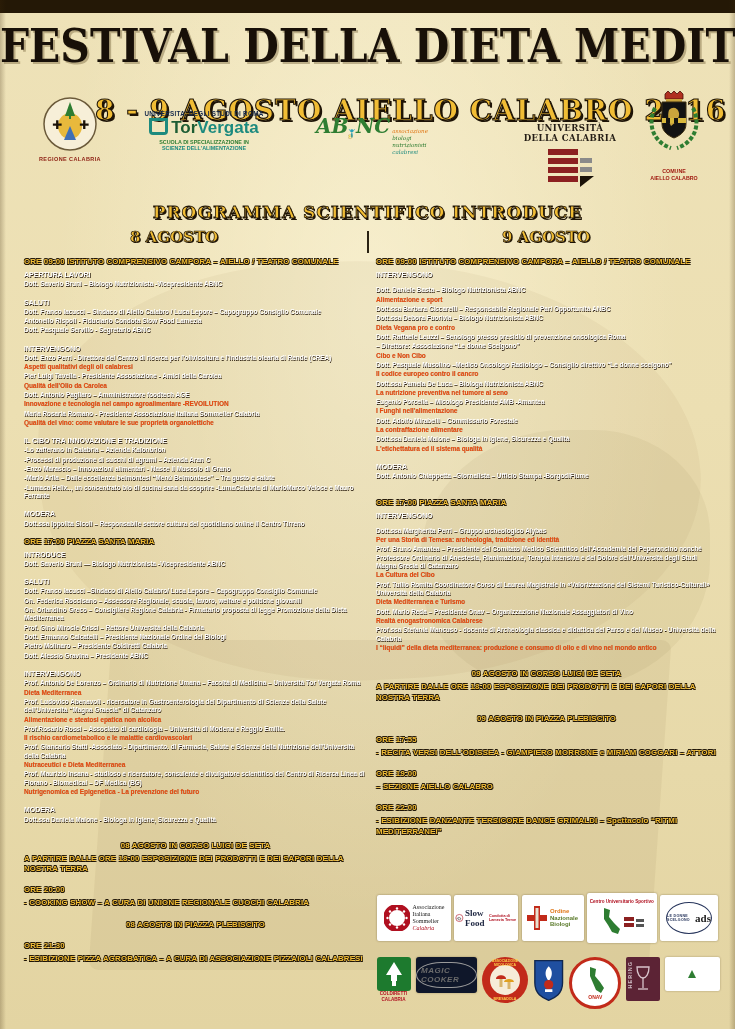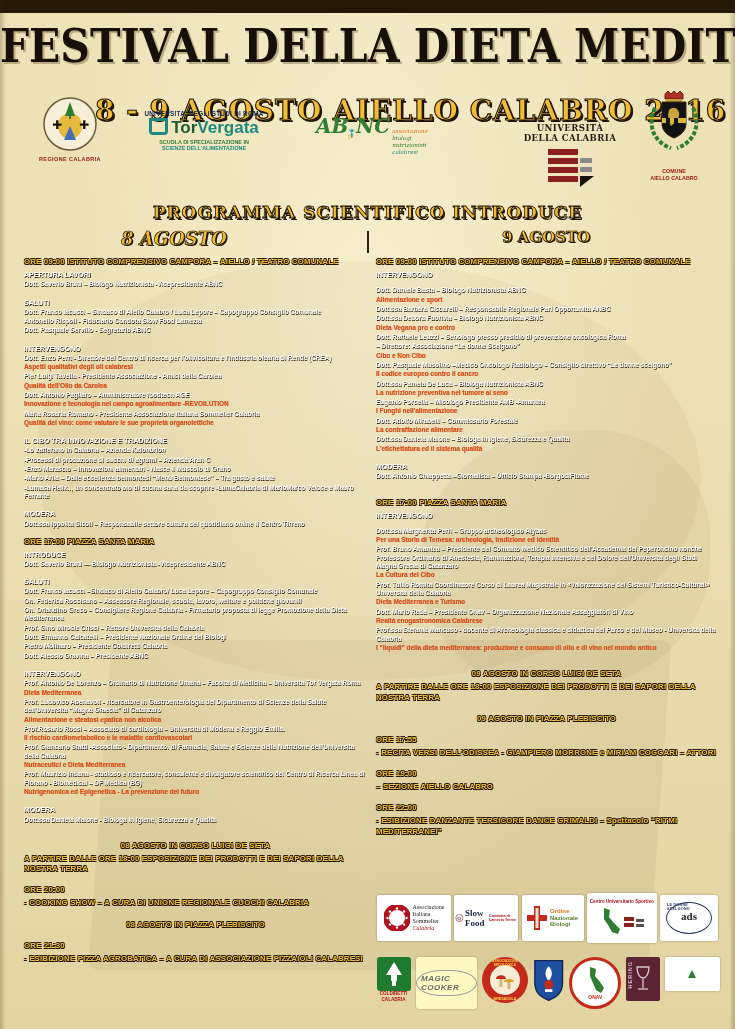--- a/index.html
+++ b/index.html
@@ -83,28 +83,28 @@
   #ais .at .rd{color:#b01020;font-style:italic;}
   #slowfood.lbox{width:64px;height:46px;flex-direction:row;}
   #slowfood .sf{font-family:"Liberation Serif",serif;font-weight:bold;font-size:9px;color:#1c2540;}
   #slowfood .sfs{font-size:3.8px;color:#b01020;font-weight:bold;}
   #onb.lbox{width:62px;height:46px;gap:3px;}
   #onb .ot{font-size:6px;font-weight:bold;line-height:1.15;}
   #onb .o1{color:#e07818;}#onb .o2{color:#5a7a2a;}
   #cus.lbox{width:70px;height:46px;gap:3px;flex-direction:column;padding:2px 0;}
   #cus .ct{font-size:4.6px;color:#b01020;font-weight:bold;}
   #ads.lbox{width:58px;height:46px;flex-direction:column;}
-  #ads .ring{border:1.2px solid #27355c;border-radius:50%;width:44px;height:30px;display:flex;flex-direction:column;align-items:center;}
+  #ads .ring{border:1.2px solid #27355c;border-radius:50%;width:44px;height:30px;display:flex;flex-direction:row;align-items:center;justify-content:center;}
   #ads .rt{font-size:3.6px;color:#27355c;font-weight:bold;letter-spacing:.3px;}
   #ads .al{font-family:"Liberation Serif",serif;font-weight:bold;font-size:11px;color:#222;line-height:1;}
 
   #coldiretti{width:38px;text-align:center;}
   #coldiretti .gsq{width:34px;height:34px;background:#1d7a2e;border-radius:3px;margin:0 auto;display:flex;align-items:center;justify-content:center;}
   #coldiretti .ctx{font-size:4.6px;color:#b01020;font-weight:bold;line-height:1.2;}
-  #magiccooker{width:66px;height:52px;background:#fef9c3;border-radius:3px;display:flex;align-items:center;justify-content:center;box-shadow:0 0 2px rgba(60,40,10,.4);}
+  #magiccooker{width:66px;height:36px;background:#0f172a;border-radius:3px;display:flex;align-items:center;justify-content:center;box-shadow:0 0 2px rgba(60,40,10,.4);}
   #magiccooker .mt{font-size:8px;color:#6b6b6b;font-weight:bold;font-style:italic;letter-spacing:.5px;border:1px solid #9a9a9a;border-radius:50%/60%;padding:3px 4px;}
   .circlogo{width:46px;height:46px;border-radius:50%;position:relative;flex:0 0 auto;}
   #bresadola{background:#c22a1a;display:flex;align-items:center;justify-content:center;}
   #bresadola .inner{width:30px;height:30px;border-radius:50%;background:#f6ecd8;display:flex;align-items:center;justify-content:center;font-size:11px;}
   #bresadola .ringtxt{position:absolute;top:2px;left:0;right:0;text-align:center;font-size:3.4px;color:#ffd34d;font-weight:bold;}
   #bresadola .ringtxt2{position:absolute;bottom:2px;left:0;right:0;text-align:center;font-size:3.6px;color:#ffd34d;font-weight:bold;}
   #apc{background:#fff;border:3px solid #c22a1a;display:flex;align-items:center;justify-content:center;flex-direction:column;}
   #apc .ap{font-size:5px;font-weight:bold;color:#c22a1a;}
   #onav{width:36px;height:44px;background:#5c2335;border-radius:2px;position:relative;display:flex;align-items:center;justify-content:center;}
   #onav .ov{position:absolute;left:1px;top:4px;writing-mode:vertical-rl;transform:rotate(180deg);font-size:5.5px;color:#cbb8c0;font-weight:bold;letter-spacing:1px;}
@@ -195,21 +195,21 @@
     <rect x="29" y="28" width="4" height="5" fill="#121212"></rect>
     <path d="M10 18 C2 34 8 52 26 58" fill="none" stroke="#2e7d32" stroke-width="4" stroke-dasharray="4 2"></path>
     <path d="M48 18 C56 34 50 52 32 58" fill="none" stroke="#2e7d32" stroke-width="4" stroke-dasharray="4 2"></path>
   </svg>
   <div class="cap2">COMUNE</div>
   <div class="cap2">AIELLO CALABRO</div>
 </div>
 
 <div class="program-header gold-big" style="font-size:17px;-webkit-text-stroke:.8px #1d1306;text-shadow:1.5px 1.5px 0 #1d1306;">PROGRAMMA SCIENTIFICO INTRODUCE</div>
 
-<div class="col-header gold-big" id="hdr-left" style="font-size:18px;-webkit-text-stroke:.7px #1d1306;text-shadow:1.3px 1.3px 0 #1d1306;font-style:italic;">8 AGOSTO</div>
+<div class="col-header gold-big" id="hdr-left" style="font-size:15px;-webkit-text-stroke:.7px #1d1306;text-shadow:1.3px 1.3px 0 #1d1306;">8 AGOSTO</div>
 <div class="col-header gold-big" id="hdr-right" style="font-size:15px;-webkit-text-stroke:.7px #1d1306;text-shadow:1.3px 1.3px 0 #1d1306;">9 AGOSTO</div>
 <div class="divider"></div>
 
 <div class="col" id="col-left">
     <div class="ln gold">ORE 09:00   ISTITUTO COMPRENSIVO CAMPORA – AIELLO / TEATRO COMUNALE</div>
     <div class="ln label">APERTURA LAVORI</div>
     <div class="ln name">Dott. Saverio Bruni – Biologo Nutrizionista -Vicepresidente ABNC</div>
     <div class="ln spacer"></div>
     <div class="ln label">SALUTI</div>
     <div class="ln name">Dott. Franco Iacucci – Sindaco di Aiello Calabro / Luca Lepore – Capogruppo Consiglio Comunale</div>

